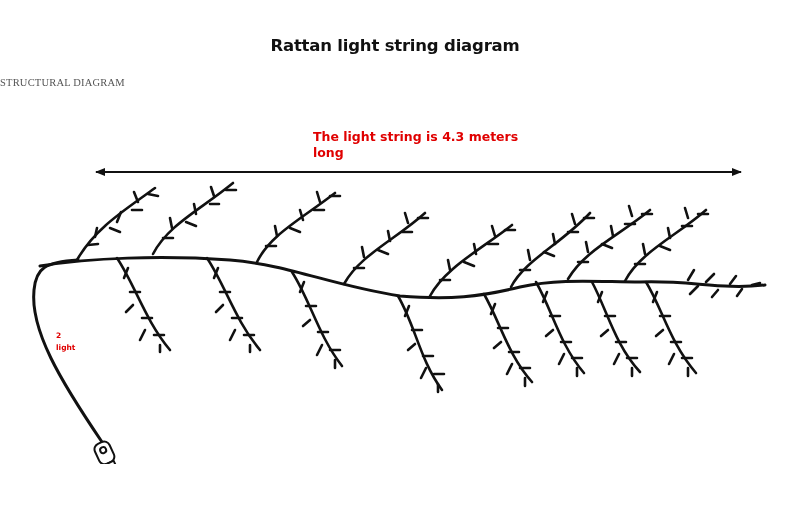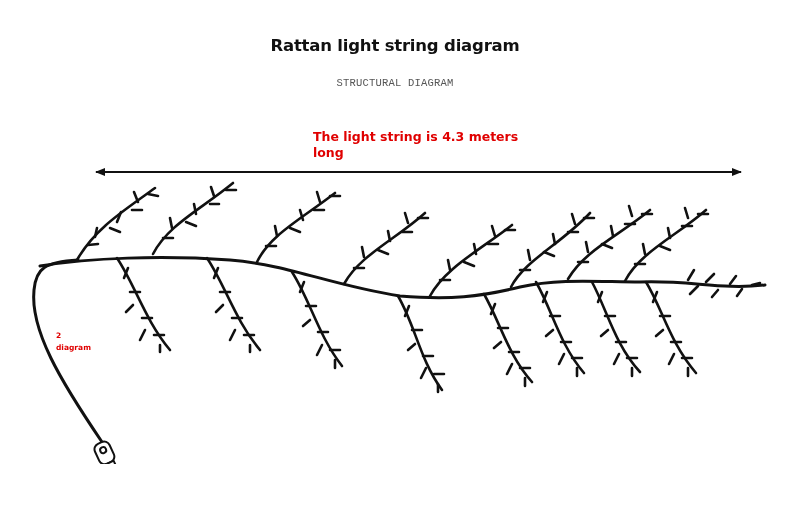--- a/index.html
+++ b/index.html
@@ -1,20 +1,20 @@
 <!DOCTYPE html>
 <html><head>
   <meta charset="utf-8">
   <style>
     html, body { margin: 0; padding: 0; background: #ffffff; }
     .canvas { position: relative; width: 790px; height: 464px; background: #ffffff; overflow: hidden; }
     .title { position: absolute; left: 0; width: 790px; top: 36px; text-align: center;
       font-family: "DejaVu Sans", sans-serif; font-weight: bold; font-size: 16.5px; color: #111; letter-spacing: -0.2px; }
-    .subtitle { position: absolute; left: 0; width: 790px; top: 77px; text-align: center;
-      font-family: Liberation Mono, monospace; font-size: 10.5px; color: #555; letter-spacing: 0.2px; }
+    .subtitle { position: absolute; left: 0; width: 790px; top: 77px; text-align: left;
+      font-family: Liberation Serif, serif; font-size: 10.5px; color: #555; letter-spacing: 0.2px; }
     .length-label { position: absolute; left: 313px; top: 129px; width: 230px;
       font-family: "DejaVu Sans", sans-serif; font-weight: bold; font-size: 12.5px; line-height: 16px; color: #e00000; }
     .cable-label { position: absolute; left: 56px; top: 330px;
       font-family: "DejaVu Sans", sans-serif; font-weight: bold; font-size: 7.5px; line-height: 12px; color: #e00000; }
     .usb-label { position: absolute; left: 92px; top: 477px;
       font-family: Liberation Mono, monospace; font-size: 25px; color: #111; letter-spacing: 1px; }
     svg { position: absolute; left: 0; top: 0; }
   </style>
 </head>
 <body>
@@ -91,17 +91,17 @@
       <rect x="-8" y="-10" width="16" height="22" rx="6" fill="#fff"></rect>
       <circle cx="0" cy="-2" r="3"></circle>
       <rect x="-5" y="12" width="10" height="9" fill="#fff"></rect>
     </g>
   </svg>
 
   <div class="length-label">The light string is 4.3 meters long</div>
 
   <div class="cable-label">
     <div>2</div>
-    <div>diagram</div>
+    <div>light</div>
   </div>
 
   <div class="usb-label">USB</div>
 </div>
 
 </body></html>

